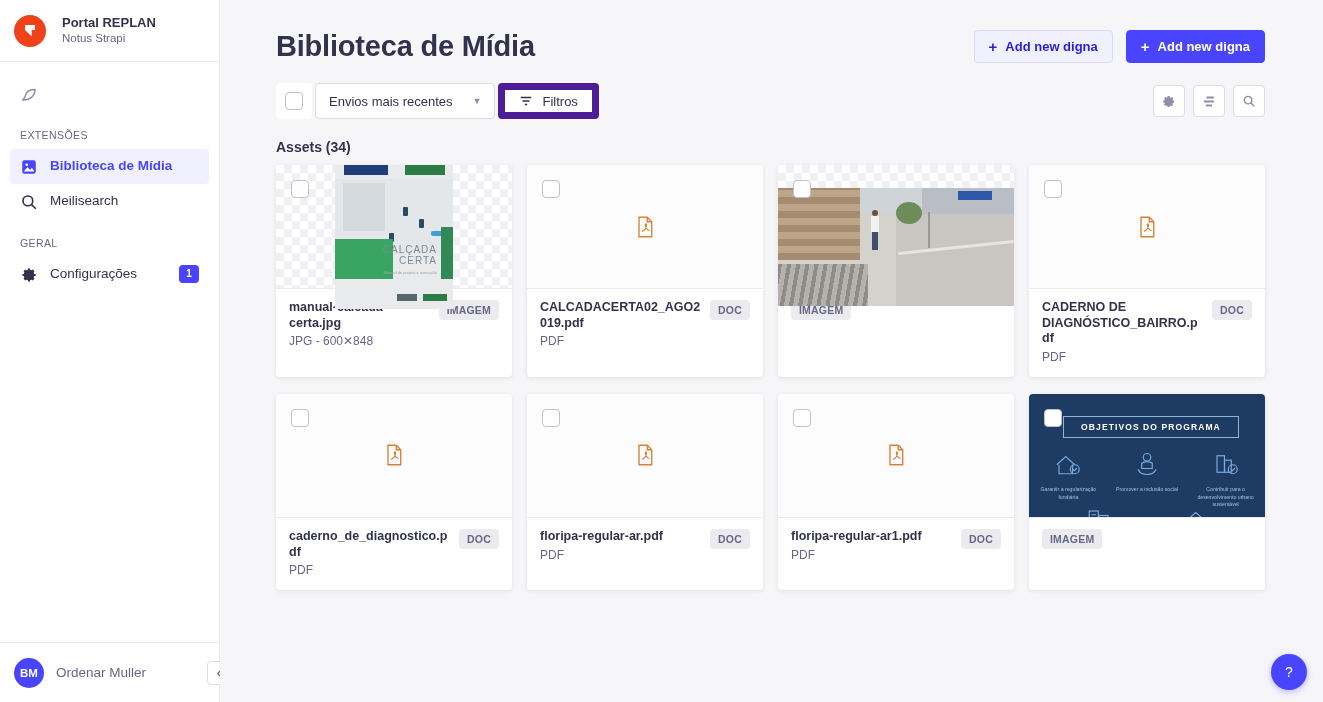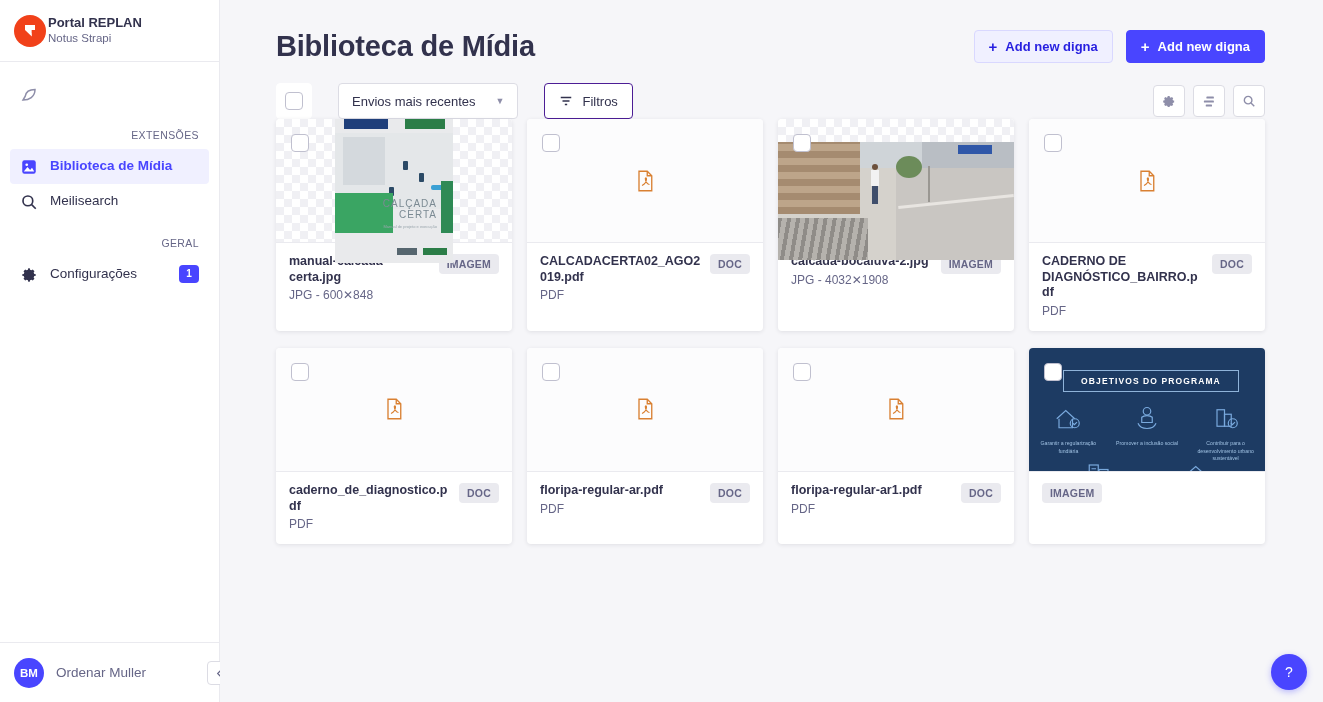--- a/index.html
+++ b/index.html
@@ -14,21 +14,21 @@
   
   .sidebar {
     width: 220px; height: 702px;
     background: #ffffff;
     border-right: 1px solid #eaeaef;
     display: flex; flex-direction: column;
     flex: 0 0 220px;
     position: relative;
   }
   .brand {
-    display: flex; align-items: center; gap: 2px;
+    display: flex; align-items: center; gap: 16px;
     padding: 14px 16px 14px 14px;
     height: 62px;
     border-bottom: 1px solid #eaeaef;
   }
   .brand-logo {
     width: 32px; height: 32px; border-radius: 50%;
     background: #f1411a;
     display: flex; align-items: center; justify-content: center;
     flex: 0 0 32px;
   }
@@ -46,21 +46,20 @@
     line-height: 1.35;
   }
   .nav-item.active { background: #f0f0ff; color: #4945ff; font-weight: bold; }
   .nav-item .nav-ico { flex: 0 0 18px; width: 18px; height: 18px; margin-top: 1px; }
   .nav-label { flex: 1; }
   .nav-section {
     font-size: 10.5px; color: #666687;
     letter-spacing: .4px;
     padding: 0 20px; margin: 18px 0 8px;
     text-transform: uppercase;
-    text-align: right;
   }
   .badge {
     background: #4945ff; color: #fff;
     font-size: 10px; font-weight: bold;
     border-radius: 4px; min-width: 20px; height: 18px;
     display: flex; align-items: center; justify-content: center;
     padding: 0 5px; margin-top: 0px;
   }
   .user-row {
     border-top: 1px solid #eaeaef;
@@ -99,39 +98,39 @@
     cursor: pointer; white-space: nowrap;
   }
   .btn-secondary { background: #f0f0ff; border-color: #d9d8ff; color: #271fe0; }
   .btn-primary { background: #4945ff; border-color: #4945ff; color: #ffffff; }
   .plus { font-size: 15px; font-weight: bold; line-height: 1; }
 
   .toolbar {
     display: flex; align-items: center; justify-content: space-between;
     padding: 0 58px 0 56px; margin-top: 2px;
   }
-  .toolbar-left { display: flex; align-items: center; gap: 26px; }
+  .toolbar-left { display: flex; align-items: center; gap: 3px; }
   .chk {
     width: 18px; height: 18px; border-radius: 4px;
     background: #fff; border: 1px solid #c0c0cf;
     cursor: pointer; flex: 0 0 18px;
   }
   .chk-wrap {
     width: 36px; height: 36px; border-radius: 4px; background: #fff;
     border: 1px solid #ffffff;
     display: flex; align-items: center; justify-content: center;
   }
   .select-box {
     height: 36px; background: #fff; border: 1px solid #dcdce4;
     border-radius: 4px; display: inline-flex; align-items: center;
     gap: 20px; padding: 0 13px; font-size: 13px; color: #32324d; cursor: pointer;
   }
   .caret { color: #8e8ea9; font-size: 9px; }
   .filter-box {
-    height: 36px; background: #fff; border: 1px solid #4c1d95;
+    height: 36px; background: #fff; border: 7px solid #4c1d95;
     border-radius: 4px; display: inline-flex; align-items: center;
     gap: 9px; padding: 0 14px; font-size: 13px; color: #32324d; cursor: pointer;
   }
   .toolbar-right { display: flex; gap: 8px; }
   .icon-btn {
     width: 32px; height: 32px; background: #fff; border: 1px solid #dcdce4;
     border-radius: 4px; display: flex; align-items: center; justify-content: center;
     cursor: pointer; color: #8e8ea9;
   }
 
@@ -372,20 +371,21 @@
         </div>
         <div class="icon-btn">
           <svg width="14" height="14" viewBox="0 0 24 24" fill="none" stroke="#8e8ea9" stroke-width="2.4">
               <circle cx="10.5" cy="10.5" r="6.5"></circle>
               <path d="M15.4 15.4L21 21"></path>
             </svg>
         </div>
       </div>
     </div>
 
+    <div class="assets-label">Assets (34)</div>
 
     <div class="grid">
 
       <div class="card">
         <div class="thumb">
           <div class="chk"></div>
           <div class="img-manual">
             <div class="m-top"></div>
               <div class="m-bar"></div>
             <div class="m-logo1"></div>
@@ -448,24 +448,20 @@
             <div class="ph-tree"></div>
               <div class="ph-pole"></div>
             <div class="ph-person">
                 <div class="head"></div>
                 <div class="body"></div>
                 <div class="legs"></div>
               </div>
           </div>
         </div>
         <div class="card-info">
-          <div class="card-text">
-            <div class="card-name">calcada-bocaiuva-2.jpg</div>
-            <div class="card-meta">JPG - 4032✕1908</div>
-          </div>
           <span class="tag">IMAGEM</span>
         </div>
       </div>
 
       <div class="card">
         <div class="thumb plain">
           <div class="chk"></div>
           <svg class="pdf-ico" viewBox="0 0 24 28" fill="none" stroke="#d98032" stroke-width="1.8">
             <path d="M4 1h11l6 6v20H4z"></path>
               <path d="M15 1v6h6"></path>

